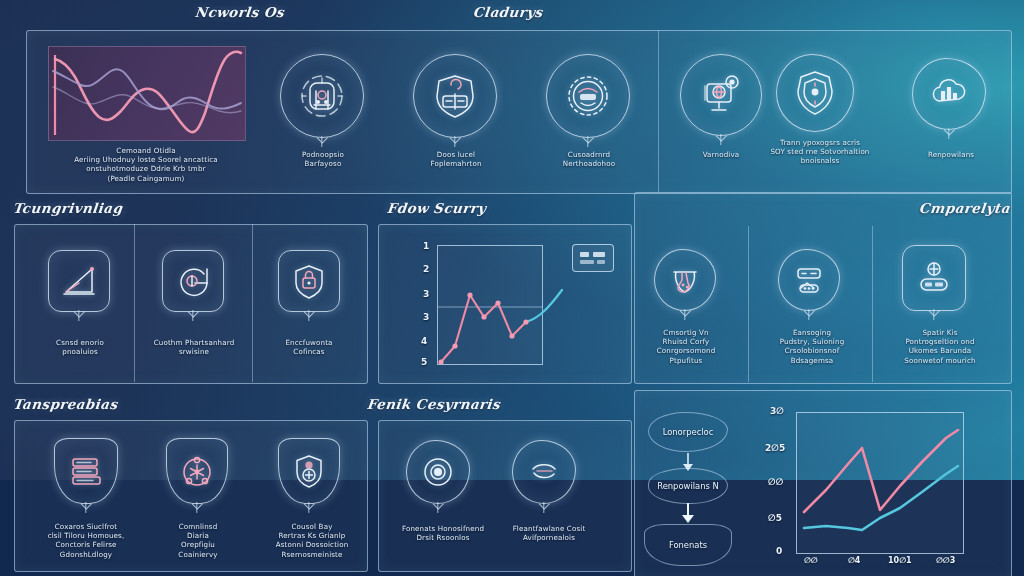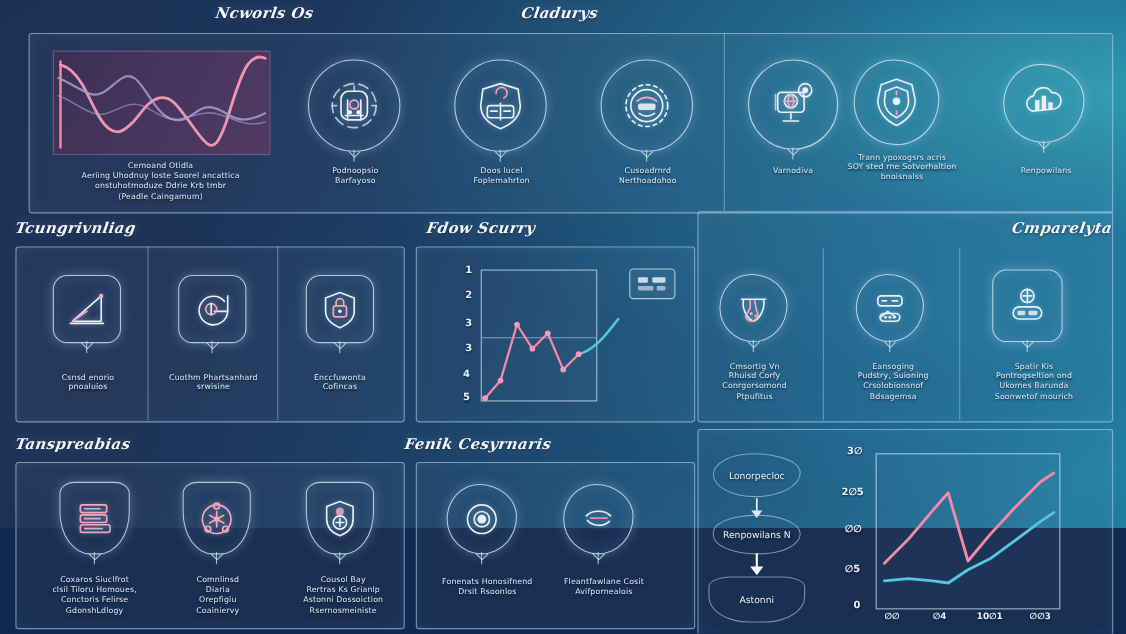--- a/index.html
+++ b/index.html
@@ -446,21 +446,21 @@
   <div class="flownode" style="left:648px;top:468px;width:80px;height:36px;">
     <span class="shp" style="border-radius:50% 50% 48% 52%/46% 50% 54% 50%;"></span>
     <span class="lbl">Renpowilans N</span>
   </div>
   <svg class="arrow" style="left:680px;top:502px;" width="16" height="24">
     <path d="M8,1 L8,16" stroke="#f0f7fd" stroke-width="2" fill="none"></path>
     <path d="M2,13 L8,21 L14,13 Z" fill="#f0f7fd"></path>
   </svg>
   <div class="flownode" style="left:644px;top:524px;width:88px;height:42px;">
     <span class="shp" style="border-radius:24% 24% 42% 42%/22% 22% 56% 56%;"></span>
-    <span class="lbl">Astonni</span>
+    <span class="lbl">Fonenats</span>
   </div>
 
   <div class="axlab" style="left:770px;top:406px;">3∅</div>
   <div class="axlab" style="left:765px;top:443px;">2∅5</div>
   <div class="axlab" style="left:768px;top:477px;">∅∅</div>
   <div class="axlab" style="left:768px;top:513px;">∅5</div>
   <div class="axlab" style="left:776px;top:546px;">0</div>
 
   <div class="plotbox" style="left:796px;top:412px;width:166px;height:140px;"></div>
   <svg style="position:absolute;left:796px;top:412px;" width="170" height="142">

